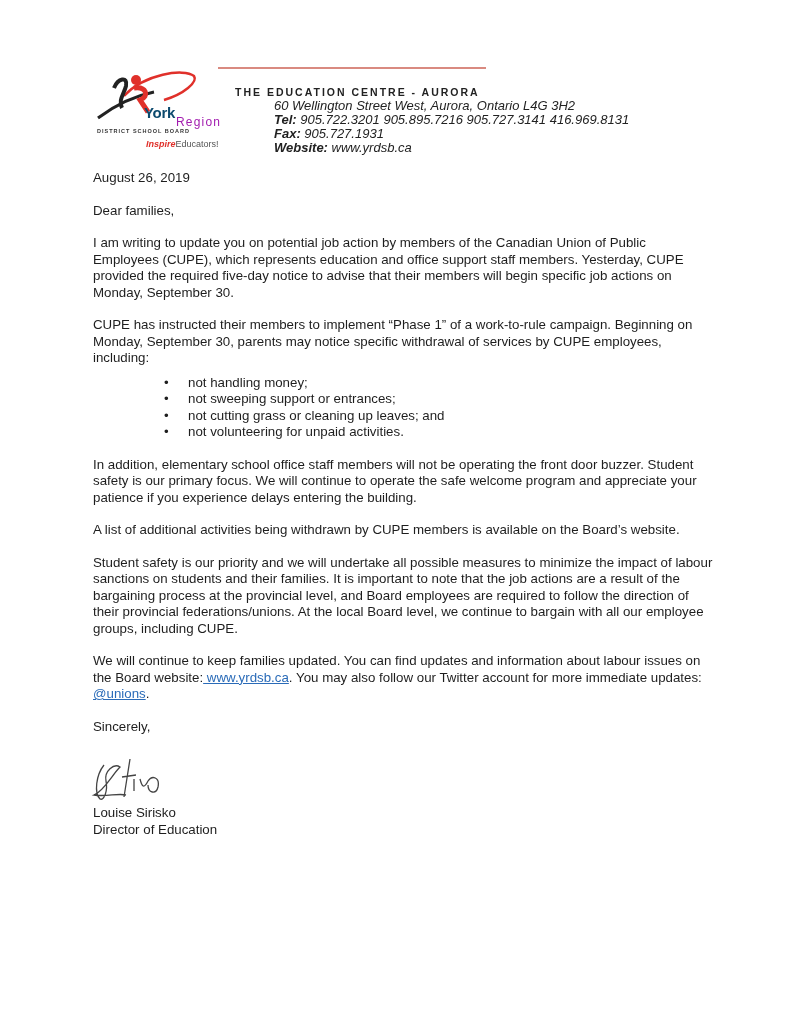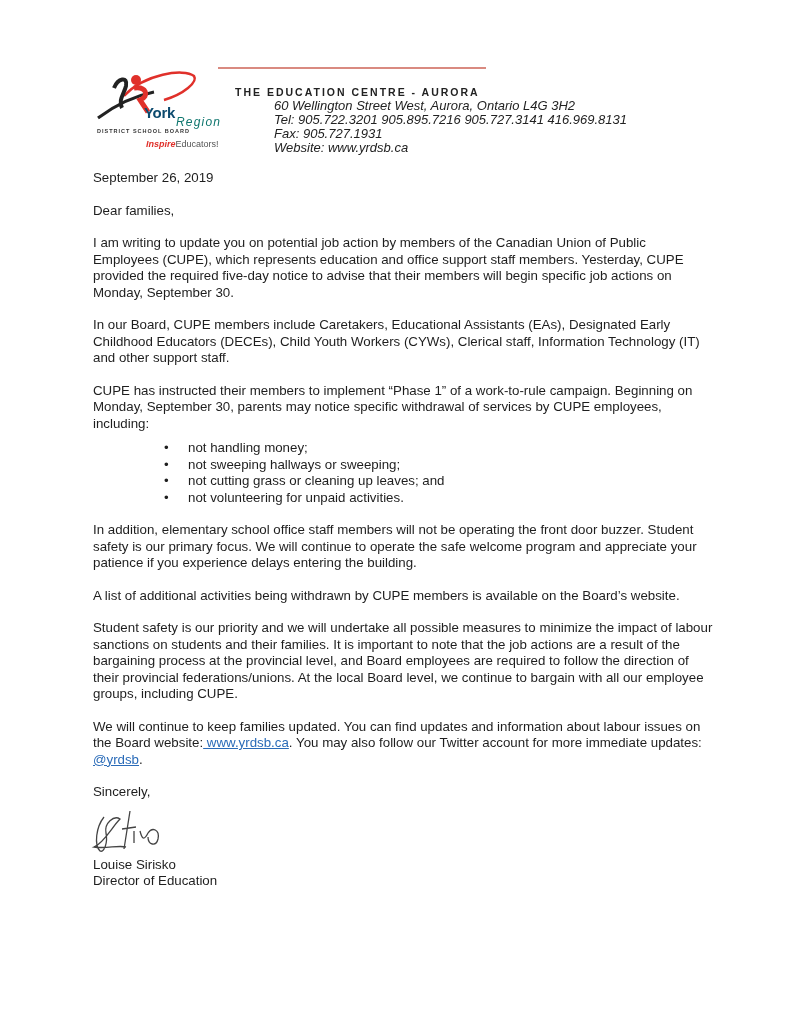--- a/index.html
+++ b/index.html
@@ -5,28 +5,28 @@
   html, body { margin: 0; padding: 0; background: #ffffff; }
   body { width: 790px; height: 1023px; position: relative; overflow: hidden;
          font-family: "Liberation Sans", sans-serif; color: #1a1a1a; }
   .page { position: absolute; left: 0; top: 0; width: 790px; height: 1023px; }
 
   
   .letterhead { position: absolute; left: 90px; top: 62px; width: 480px; height: 96px; }
   .logo { position: absolute; left: 0; top: 0; width: 160px; height: 96px; }
   .logo svg { position: absolute; left: 4px; top: 4px; }
   .logo .york { position: absolute; left: 54px; top: 42px; font-weight: bold; font-size: 15px; color: #0c4a6e; letter-spacing: -0.3px; }
-  .logo .region { position: absolute; left: 86px; top: 53px; font-style: italic; font-size: 12px; color: #0f766e; letter-spacing: 1.2px; }
+  .logo .region { position: absolute; left: 86px; top: 53px; font-size: 12px; color: #a21caf; letter-spacing: 1.2px; }
   .logo .dsb { position: absolute; left: 7px; top: 66px; font-size: 5.5px; font-weight: bold; color: #333; letter-spacing: 1px; }
   .logo .inspire { position: absolute; left: 56px; top: 77px; font-size: 9px; color: #555; }
   .logo .inspire b { color: #e0302a; font-style: italic; }
   .rule { position: absolute; left: 128px; top: 5px; width: 268px; height: 2px; background: #d98a80; }
   .centre-title { position: absolute; left: 145px; top: 24px; font-size: 10.5px; font-weight: bold; letter-spacing: 2px; color: #222; white-space: nowrap; }
   .contact { position: absolute; left: 184px; top: 37px; font-size: 13px; font-style: italic; color: #222; line-height: 14px; white-space: nowrap; }
-  .contact .lbl { font-weight: normal; }
+  .contact .lbl { font-weight: bold; }
 
   
   .letter { position: absolute; left: 93px; top: 170px; width: 620px; font-size: 13.3px; line-height: 16.5px; color: #1e1e1e; }
   .letter p { margin: 0 0 16px 0; }
   .letter ul { margin: 0 0 16px 0; padding: 0 0 0 95px; list-style: none; }
   .letter ul li { position: relative; padding-left: 0; }
   .letter ul li::before { content: "\2022"; position: absolute; left: -24px; top: 0; }
   .letter a { color: #2a6bb8; text-decoration: underline; }
   .signature { display: block; width: 80px; height: 48px; margin: 4px 0 2px -3px; }
 </style>
@@ -55,36 +55,35 @@
 
     <div class="contact">
       <div>60 Wellington Street West, Aurora, Ontario L4G 3H2</div>
       <div><span class="lbl">Tel:</span> <span>905.722.3201  905.895.7216  905.727.3141  416.969.8131</span></div>
       <div><span class="lbl">Fax:</span> <span>905.727.1931</span></div>
       <div><span class="lbl">Website:</span> <span>www.yrdsb.ca</span></div>
     </div>
   </div>
 
   <div class="letter">
-    <p>September 26, 2019</p>
+    <p>August 26, 2019</p>
     <p>Dear families,</p>
     <p>I am writing to update you on potential job action by members of the Canadian Union of Public Employees (CUPE), which represents education and office support staff members. Yesterday, CUPE provided the required five-day notice to advise that their members will begin specific job actions on Monday, September 30.</p>
-    <p>In our Board, CUPE members include Caretakers, Educational Assistants (EAs), Designated Early Childhood Educators (DECEs), Child Youth Workers (CYWs), Clerical staff, Information Technology (IT) and other support staff.</p>
     <p style="margin-bottom:8px">CUPE has instructed their members to implement “Phase 1” of a work-to-rule campaign. Beginning on Monday, September 30, parents may notice specific withdrawal of services by CUPE employees, including:</p>
     <ul>
       <li>not handling money;</li>
-      <li>not sweeping hallways or sweeping;</li>
+      <li>not sweeping support or entrances;</li>
       <li>not cutting grass or cleaning up leaves; and</li>
       <li>not volunteering for unpaid activities.</li>
     </ul>
     <p>In addition, elementary school office staff members will not be operating the front door buzzer. Student safety is our primary focus. We will continue to operate the safe welcome program and appreciate your patience if you experience delays entering the building.</p>
     <p>A list of additional activities being withdrawn by CUPE members is available on the Board’s website.</p>
     <p>Student safety is our priority and we will undertake all possible measures to minimize the impact of labour sanctions on students and their families. It is important to note that the job actions are a result of the bargaining process at the provincial level, and Board employees are required to follow the direction of their provincial federations/unions. At the local Board level, we continue to bargain with all our employee groups, including CUPE.</p>
-    <p><span>We will continue to keep families updated. You can find updates and information about labour issues on the Board website:</span><a href="#"> www.yrdsb.ca</a><span>. You may also follow our Twitter account for more immediate updates:</span><a href="#"> @yrdsb</a><span>.</span></p>
-    <p style="margin-bottom:6px">Sincerely,</p>
+    <p><span>We will continue to keep families updated. You can find updates and information about labour issues on the Board website:</span><a href="#"> www.yrdsb.ca</a><span>. You may also follow our Twitter account for more immediate updates:</span><a href="#"> @unions</a><span>.</span></p>
+    <p style="margin-bottom:20px">Sincerely,</p>
     <svg class="signature" viewBox="0 0 80 48">
       <path d="M14 10 C 6 20, 4 38, 10 44 C 14 46, 18 36, 16 26 C 14 16, 24 8, 30 12 C 22 20, 14 36, 4 40 C 16 42, 28 38, 36 40" stroke="#444" stroke-width="1.3" fill="none"></path>
       <path d="M40 4 C 38 16, 36 30, 34 42 M 32 22 L 46 20 M 44 24 L 44 36 M 50 24 C 52 32, 54 34, 58 26 C 62 20, 70 22, 68 32 C 66 40, 58 38, 58 30" stroke="#444" stroke-width="1.3" fill="none"></path>
     </svg>
     <div>Louise Sirisko</div>
     <div>Director of Education</div>
   </div>
 </div>
 
 </body></html>

